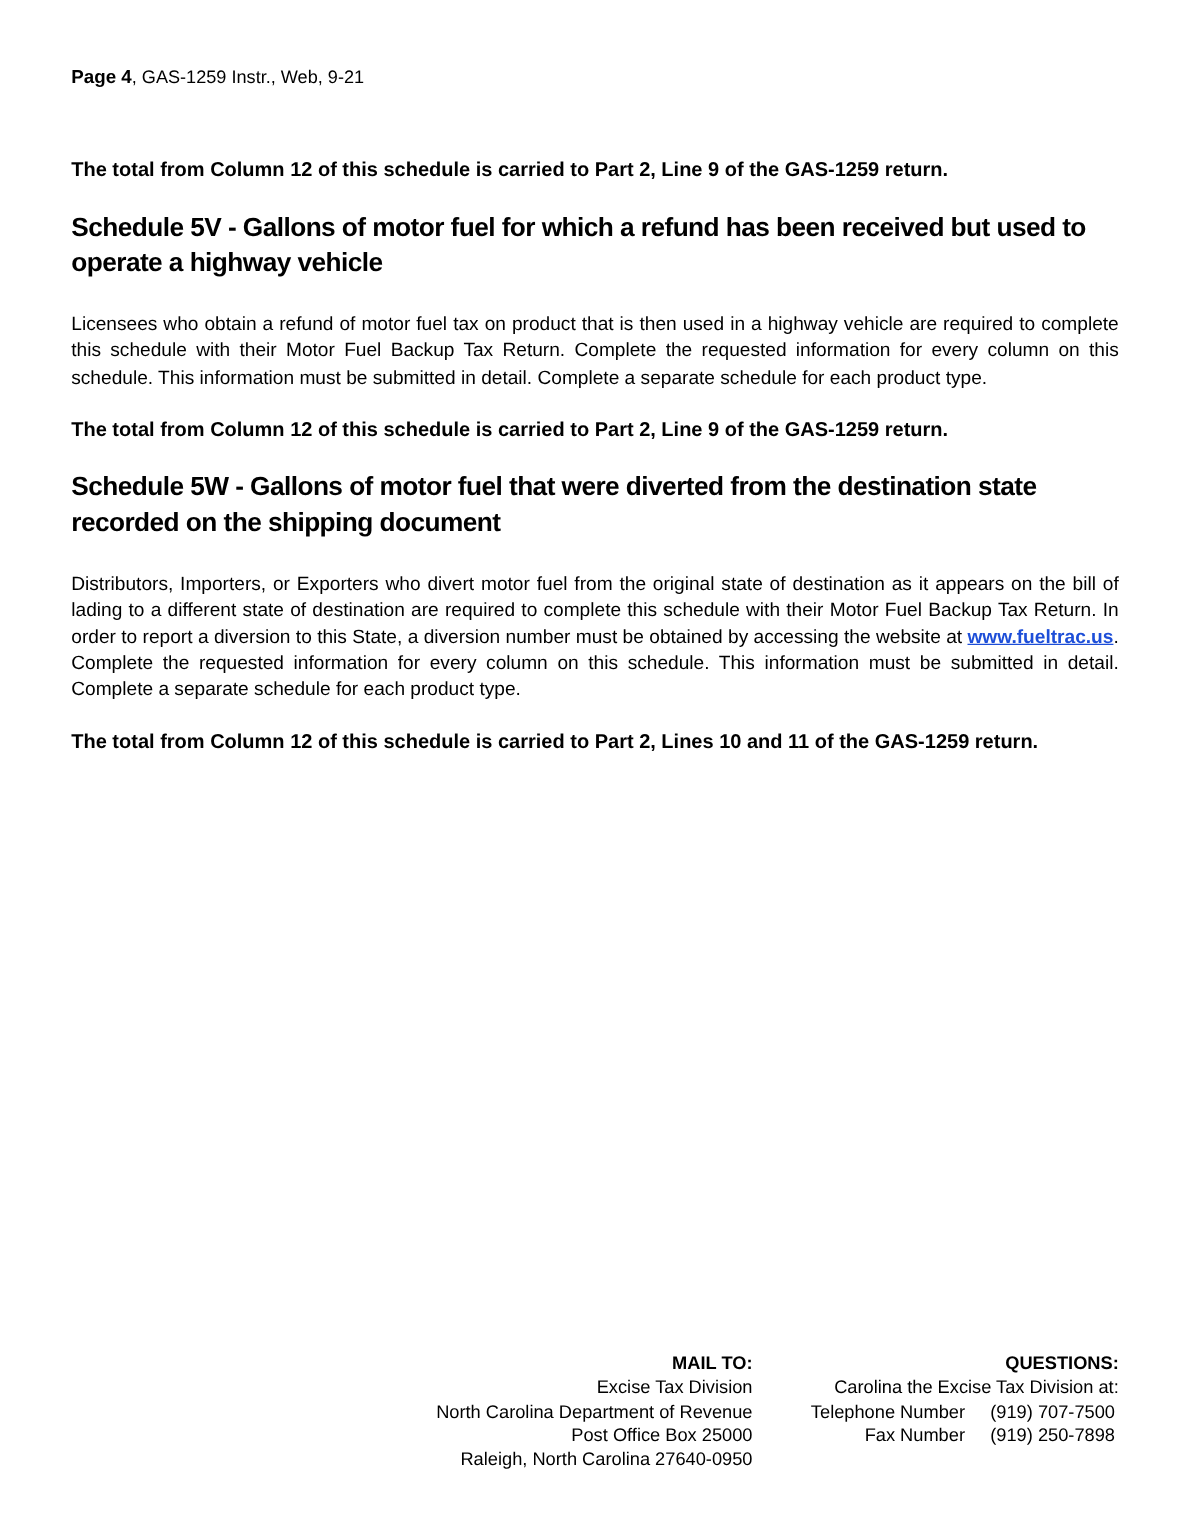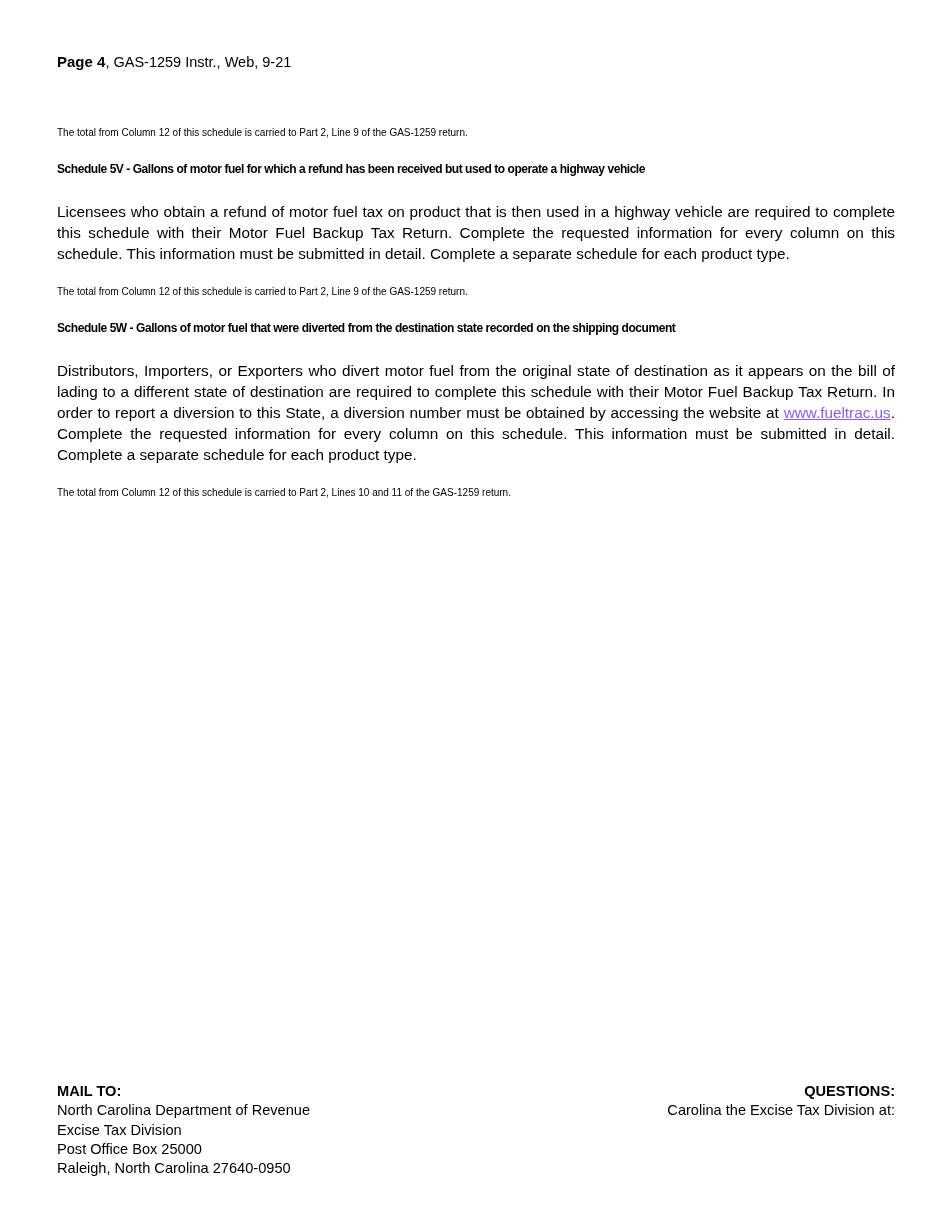--- a/index.html
+++ b/index.html
@@ -34,60 +34,61 @@
   .content {
     position: absolute;
     top: 126px;
     left: 57px;
     width: 838px;
   }
   .block {
     margin-bottom: 21px;
   }
   .bold-line {
-    font-weight: normal;
-    font-size: 10px;
+    font-weight: bold;
+    font-size: 16px;
     line-height: 1.35;
   }
   .para {
     font-size: 15.3px;
     line-height: 1.38;
     text-align: justify;
     text-justify: inter-word;
     margin-top: 24px;
   }
   .sched-head {
     font-weight: bold;
-    font-size: 12px;
+    font-size: 21px;
     line-height: 1.35;
     letter-spacing: -0.15px;
     margin-top: 20px;
   }
   .sched-head.tight {
     letter-spacing: -0.45px;
   }
   .link {
-    font-weight: normal;
+    font-weight: bold;
     text-decoration: underline;
-    color: #8b5cf6;
+    color: #1d4ed8;
   }
   .footer {
     position: absolute;
     top: 1082px;
     left: 57px;
     width: 838px;
     font-size: 14.6px;
     line-height: 1.32;
   }
   .footer-cols {
     display: flex;
     flex-direction: row;
   }
   .footer-col-left {
     width: 545px;
+    text-align: right;
   }
   .footer-col-right {
     width: 293px;
     text-align: right;
   }
   .footer-title {
     font-weight: bold;
     font-size: 14.6px;
   }
   .f-row {
@@ -133,25 +134,33 @@
     <div class="block">
       <div class="bold-line">The total from Column 12 of this schedule is carried to Part 2, Lines 10 and 11 of the GAS-1259 return.</div>
     </div>
 
   </div>
 
   <div class="footer">
     <div class="footer-cols">
       <div class="footer-col-left">
         <div class="footer-title">MAIL TO:</div>
+        <div>Excise Tax Division</div>
         <div>North Carolina Department of Revenue</div>
-        <div>Excise Tax Division</div>
         <div>Post Office Box 25000</div>
         <div>Raleigh, North Carolina 27640-0950</div>
       </div>
       <div class="footer-col-right">
         <div class="footer-title">QUESTIONS:</div>
         <div>Carolina the Excise Tax Division at:</div>
+        <div class="f-row">
+          <div class="f-label">Telephone Number</div>
+          <div class="f-value">(919) 707-7500</div>
+        </div>
+        <div class="f-row">
+          <div class="f-label">Fax Number</div>
+          <div class="f-value">(919) 250-7898</div>
+        </div>
       </div>
     </div>
   </div>
 
 </div>
 
 </body></html>

